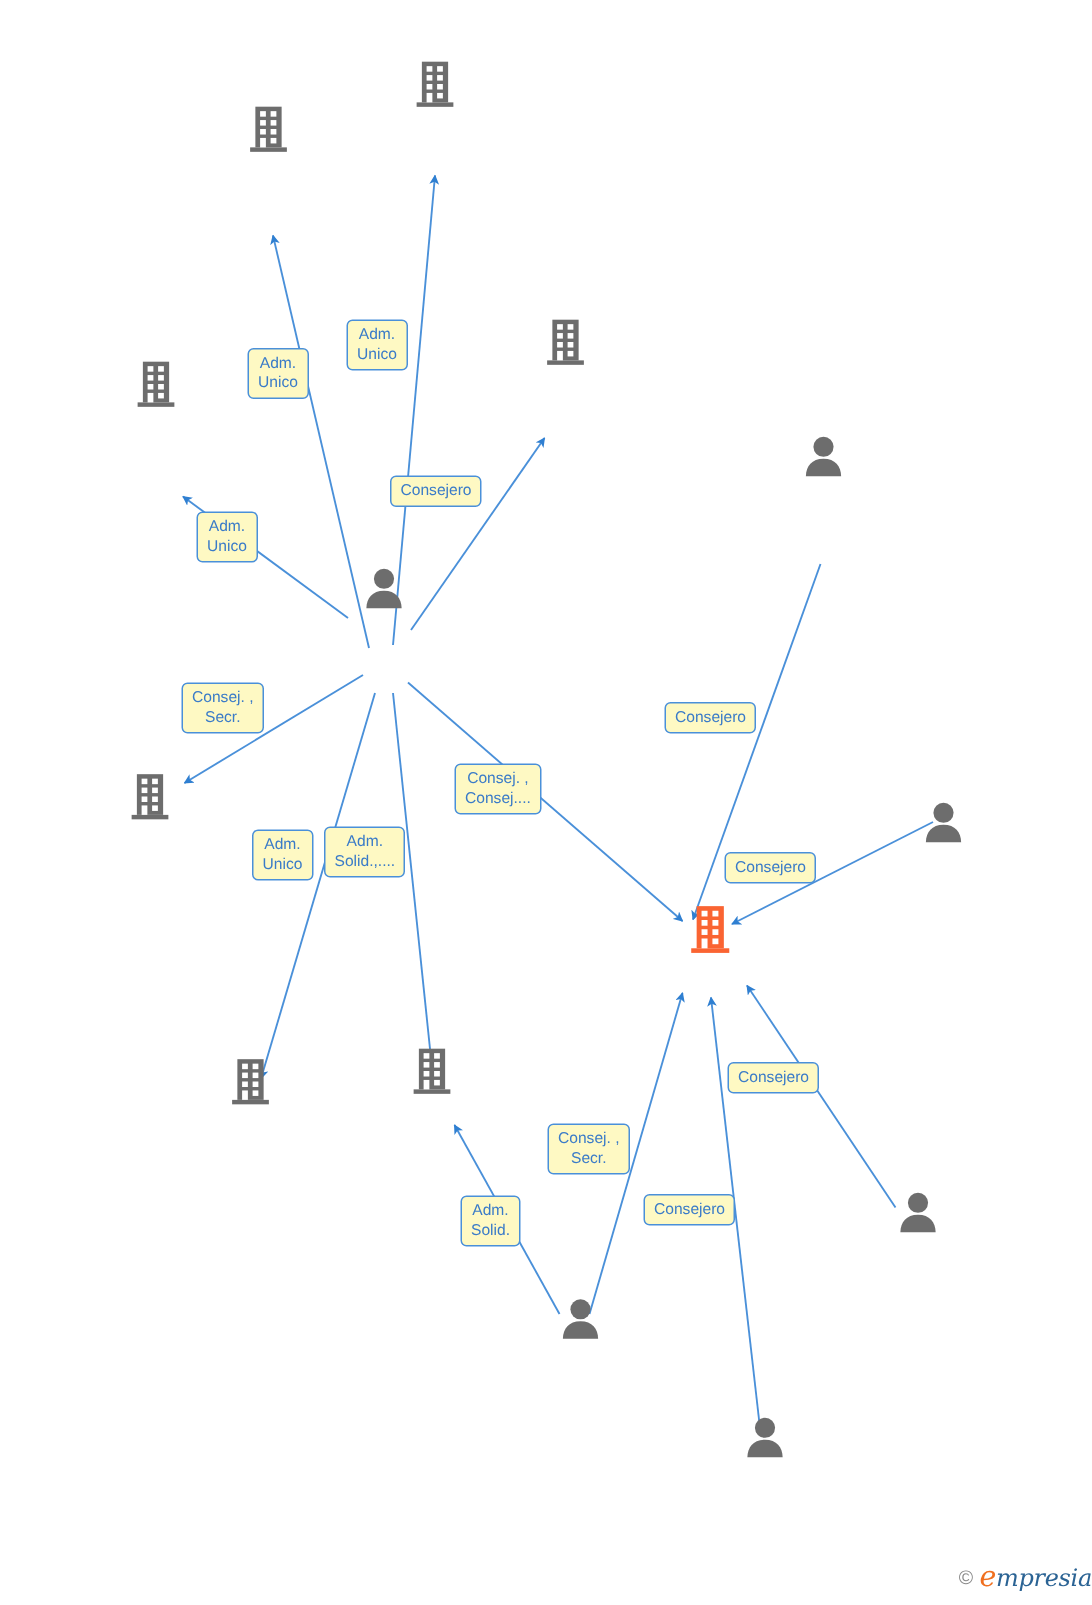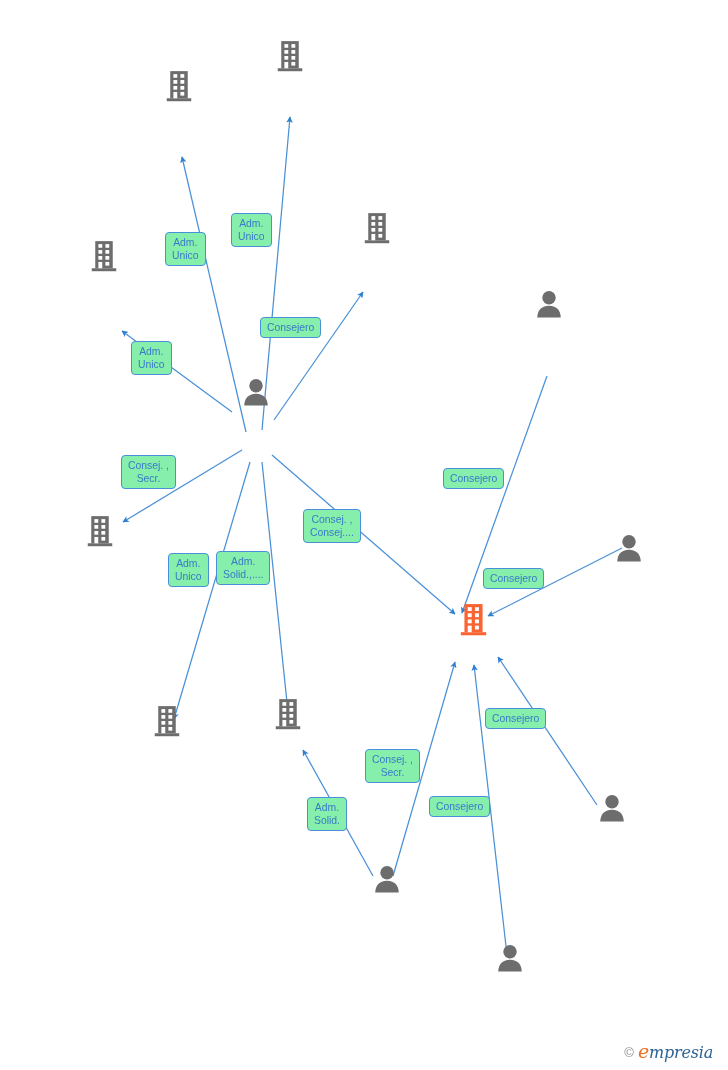--- a/index.html
+++ b/index.html
@@ -50,34 +50,34 @@
   }
   .node.company.focus .label {
     color: #6d6d6d;
   }
   .node.label-above .label { margin-bottom: 2px; }
   .node.label-below .label { margin-top: 2px; }
 
   .edge-label {
     position: absolute;
     box-sizing: border-box;
-    background: #86efac;
+    background: #fef9c3;
     border: 1.2px solid #4a90d9;
     border-radius: 4px;
     color: #3a7bc8;
     font-size: 10.4px;
     line-height: 13px;
     text-align: center;
     padding: 3px 6px 3px 6px;
     white-space: pre-line;
     z-index: 5;
   }
   .watermark {
     position: absolute;
-    right: 15px;
+    right: 0;
     bottom: 8px;
     font-size: 15px;
     color: #3b6fa0;
     z-index: 6;
     white-space: nowrap;
   }
   .watermark .c {
     font-size: 13px;
     color: #8a8a8a;
     vertical-align: 1px;

